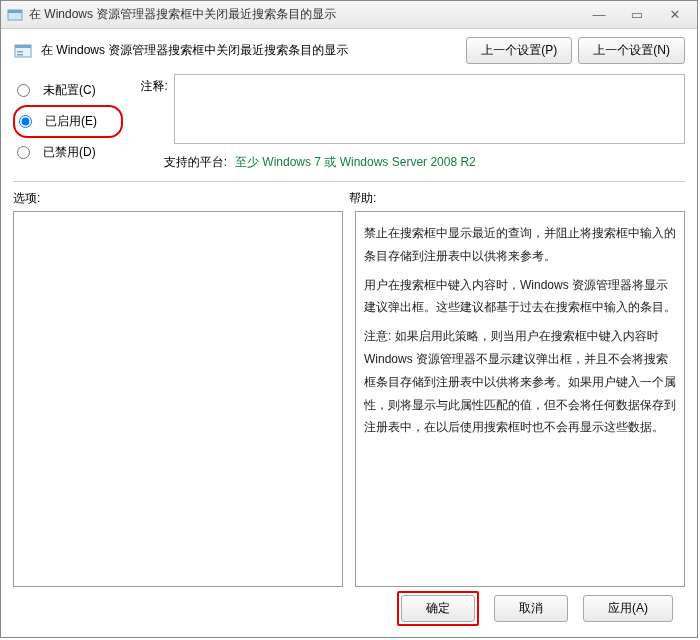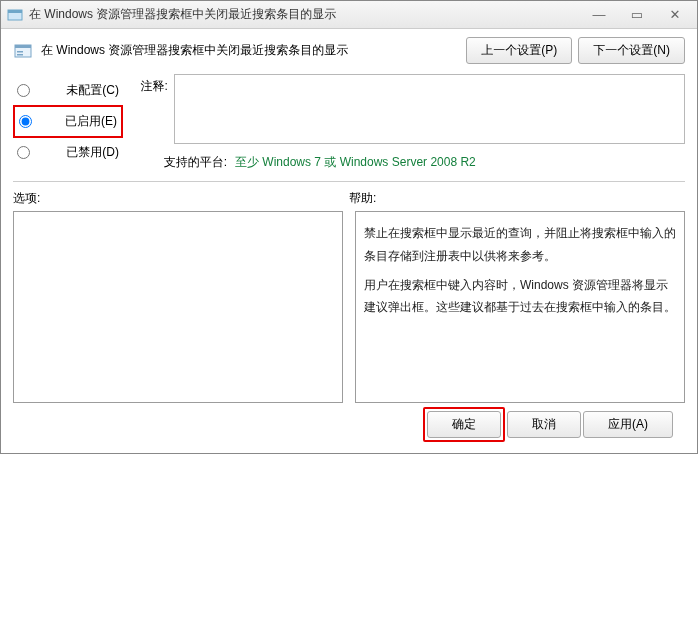--- a/index.html
+++ b/index.html
@@ -8,21 +8,21 @@
     padding: 0;
     font-family: "Microsoft YaHei", "Segoe UI", Tahoma, sans-serif;
     font-size: 12px;
     background: #fff;
     width: 700px;
     height: 640px;
     overflow: hidden;
   }
   .window {
     width: 698px;
-    height: 454px;
+    height: 638px;
     border: 1px solid #888;
     background: #fff;
     position: relative;
     display: flex;
     flex-direction: column;
   }
   .titlebar {
     height: 28px;
     background: linear-gradient(#f7f7f7, #e8e8e8);
     border-bottom: 1px solid #ccc;
@@ -94,27 +94,26 @@
   }
   .radio-col {
     width: 110px;
     padding-top: 2px;
   }
   .radio-row {
     display: flex;
     align-items: center;
     padding: 6px 4px;
     gap: 13px;
-    justify-content: space-between;
   }
   .radio-row input { margin: 0; }
   .radio-row label { cursor: pointer; }
   .highlight-red {
     border: 2px solid #e60000;
-    border-radius: 0;
+    border-radius: 14px;
   }
   .label-col {
     width: 68px;
     text-align: right;
     padding-top: 4px;
   }
   .field-col {
     flex: 1;
     display: flex;
     flex-direction: column;
@@ -168,21 +167,21 @@
     overflow: auto;
     font-size: 12px;
     line-height: 1.9;
     color: #222;
   }
   .footer {
     height: 42px;
     display: flex;
     align-items: center;
     justify-content: flex-end;
-    gap: 2px;
+    gap: 15px;
     padding: 0 12px;
   }
   .footer .btn { padding: 4px 24px; }
   .ok-highlight { border: 2px solid #e60000; padding: 2px; display:inline-block; border-radius:2px;}
   .help-para { margin-bottom: 6px; }
 </style>
 </head>
 <body>
 
 <div class="window">
@@ -208,21 +207,21 @@
         <svg width="20" height="20" viewBox="0 0 20 20">
           <rect x="2" y="4" width="16" height="12" fill="#e8f2fb" stroke="#7ba6c7"></rect>
           <rect x="2" y="4" width="16" height="3" fill="#7ba6c7"></rect>
           <rect x="4" y="10" width="6" height="1.5" fill="#7ba6c7"></rect>
           <rect x="4" y="13" width="6" height="1.5" fill="#7ba6c7"></rect>
         </svg>
       </span>
       <span class="header-title">在 Windows 资源管理器搜索框中关闭最近搜索条目的显示</span>
       <div class="nav-buttons">
         <button class="btn">上一个设置(P)</button>
-        <button class="btn">下一个设置(N)</button>
+        <button class="btn">上一个设置(N)</button>
       </div>
     </div>
 
     <div class="config-grid">
       <div class="radio-col">
         <div class="radio-row">
           <input type="radio" name="cfg" id="r1" style="">
           <label for="r1">未配置(C)</label>
         </div>
         <div class="radio-row highlight-red">
@@ -252,20 +251,21 @@
     <div class="columns-header">
       <div>选项:</div>
       <div>帮助:</div>
     </div>
 
     <div class="columns">
       <div class="pane"></div>
       <div class="pane">
         <div class="help-para">禁止在搜索框中显示最近的查询，并阻止将搜索框中输入的条目存储到注册表中以供将来参考。</div>
         <div class="help-para">用户在搜索框中键入内容时，Windows 资源管理器将显示建议弹出框。这些建议都基于过去在搜索框中输入的条目。</div>
+        <div class="help-para">注意: 如果启用此策略，则当用户在搜索框中键入内容时 Windows 资源管理器不显示建议弹出框，并且不会将搜索框条目存储到注册表中以供将来参考。如果用户键入一个属性，则将显示与此属性匹配的值，但不会将任何数据保存到注册表中，在以后使用搜索框时也不会再显示这些数据。</div>
       </div>
     </div>
 
     <div class="footer">
       <span class="ok-highlight">
         <button class="btn">确定</button>
       </span>
       <button class="btn">取消</button>
       <button class="btn">应用(A)</button>
     </div>

